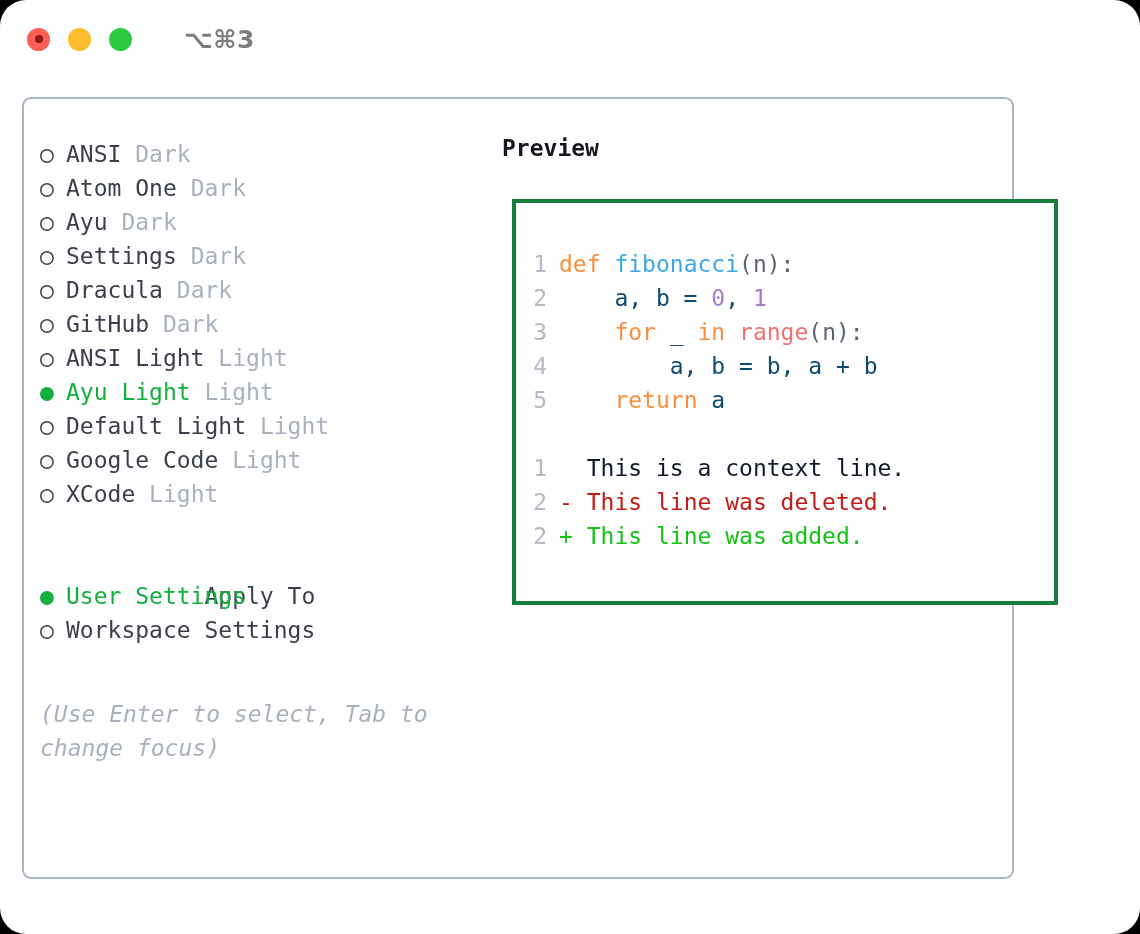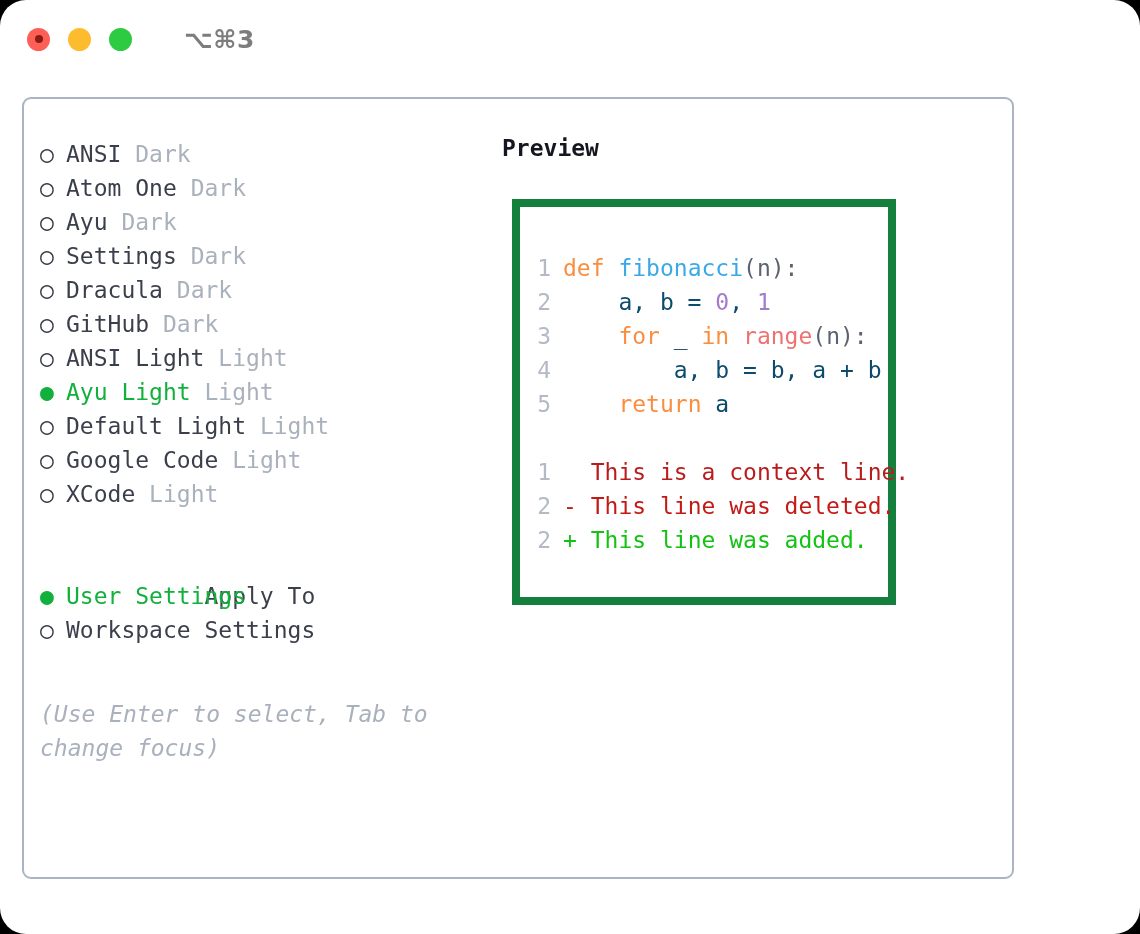--- a/index.html
+++ b/index.html
@@ -147,23 +147,23 @@
     font-size: 23px;
     font-weight: bold;
     color: #14171f;
     line-height: 34px;
     white-space: pre;
   }
   #preview-box {
     position: absolute;
     left: 10px;
     top: 68px;
-    width: 384px;
+    width: 546px;
     height: 406px;
-    border: 8px solid #15803d;
+    border: 4px solid #15803d;
     box-sizing: border-box;
     background: #ffffff;
   }
   #code {
     position: absolute;
     left: 17px;
     top: 44px;
     font-size: 23px;
     line-height: 34px;
     white-space: pre;
@@ -176,21 +176,21 @@
     text-align: right;
     margin-right: 12px;
   }
   .kw    { color: #fa8d3e; }
   .fn    { color: #3aa8e8; }
   .num   { color: #a37acc; }
   .call  { color: #f07171; }
   .plain { color: #0c4a6e; }
   .punct { color: #5c6370; }
   .blank { height: 34px; }
-  .ctx   { color: #b91c1c; }
+  .ctx   { color: #0f172a; }
   .del   { color: #c41a16; }
   .add   { color: #13c213; }
 </style>
 </head>
 <body>
 
 <div id="window">
 
   <div id="titlebar">
     <div class="dots">

